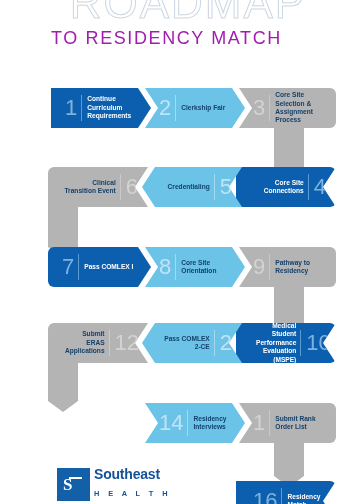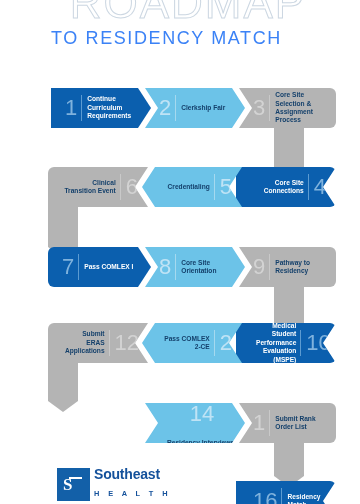--- a/index.html
+++ b/index.html
@@ -14,21 +14,21 @@
   .hdr-title{
     position:absolute;left:0;top:-19px;width:360px;
     font-size:44px;line-height:44px;letter-spacing:2px;font-weight:400;
     color:transparent;
     -webkit-text-stroke:1px #ccd7e2;
     text-align:center;
   }
   .hdr-sub{
     position:absolute;left:0;top:28px;width:317px;
     font-size:18px;line-height:20px;letter-spacing:1.6px;font-weight:400;
-    color:#3b82f6;text-align:center;
+    color:#a21caf;text-align:center;
   }
 
   
   .row{position:absolute;height:40px;}
   .seg{
     position:absolute;top:0;height:40px;box-sizing:border-box;
     display:flex;align-items:center;
   }
   .seg .num{
     font-size:22px;font-weight:400;line-height:22px;
@@ -174,21 +174,21 @@
     <div class="seg c-gray rev head-l" style="left:40px;width:100px;padding-right:10px;padding-left:14px;clip-path:polygon(100% 0, 0 0, 0 100%, 100% 100%, calc(100% - 13px) 50%);">
       <span class="num">12</span>
       <span class="divider"></span>
       <span class="lbl">Submit ERAS Applications</span>
     </div>
   </div>
 
   <div class="conn" style="left:40px;top:356px;height:56px;"></div>
 
   <div class="row" style="left:0;top:403px;width:360px;">
-    <div class="seg c-ltblue ar-r-notch" style="left:137px;width:100px;padding-left:14px;flex-direction:column;">
+    <div class="seg c-ltblue ar-r-notch" style="left:137px;width:100px;padding-left:14px;">
       <span class="num">14</span>
       <span class="divider"></span>
       <span class="lbl">Residency Interviews</span>
     </div>
     <div class="seg c-gray head-r head-r-notch" style="left:231px;width:97px;padding-left:14px;">
       <span class="num">1</span>
       <span class="divider"></span>
       <span class="lbl">Submit Rank Order List</span>
     </div>
   </div>

